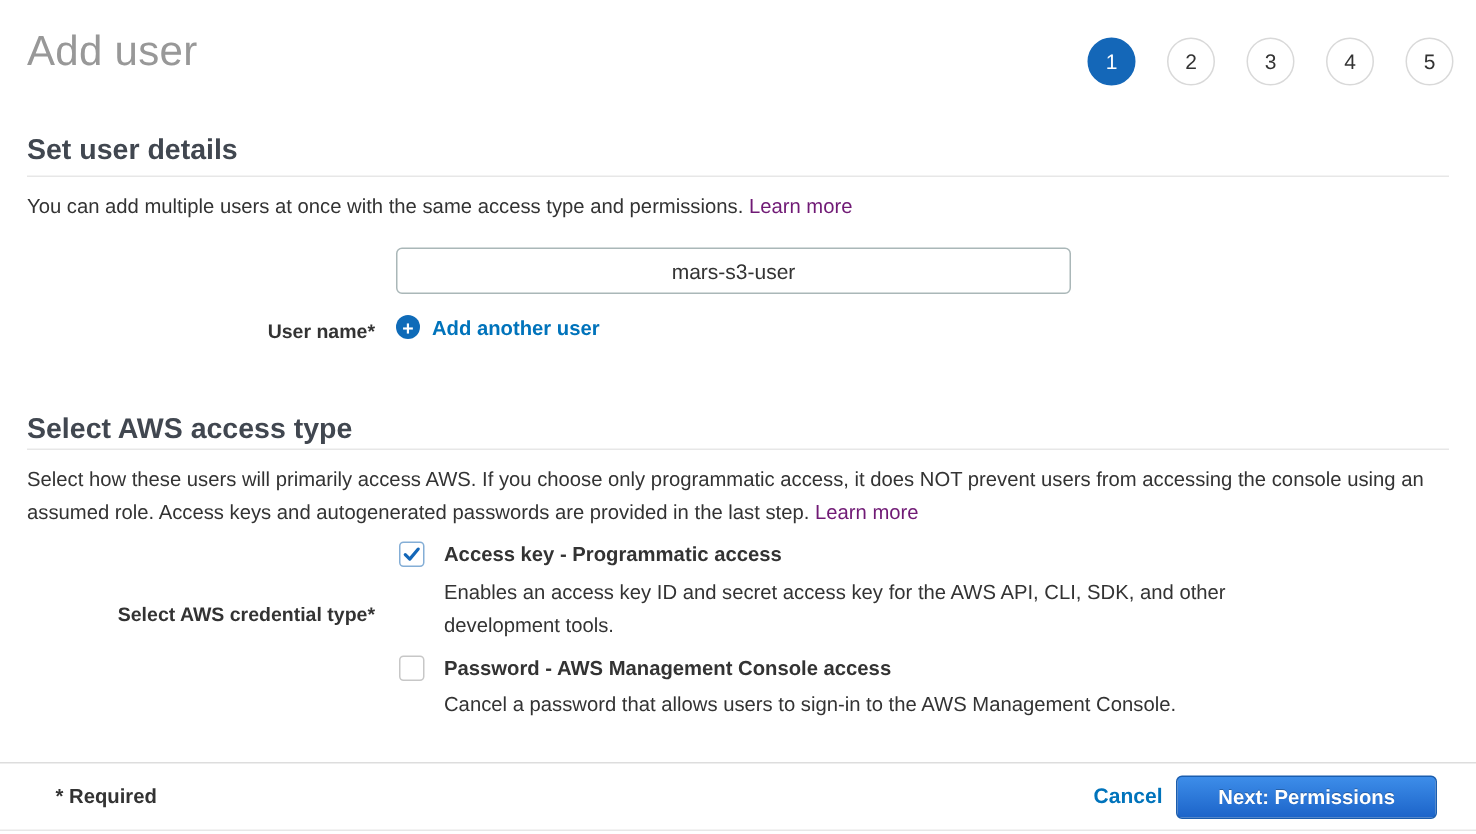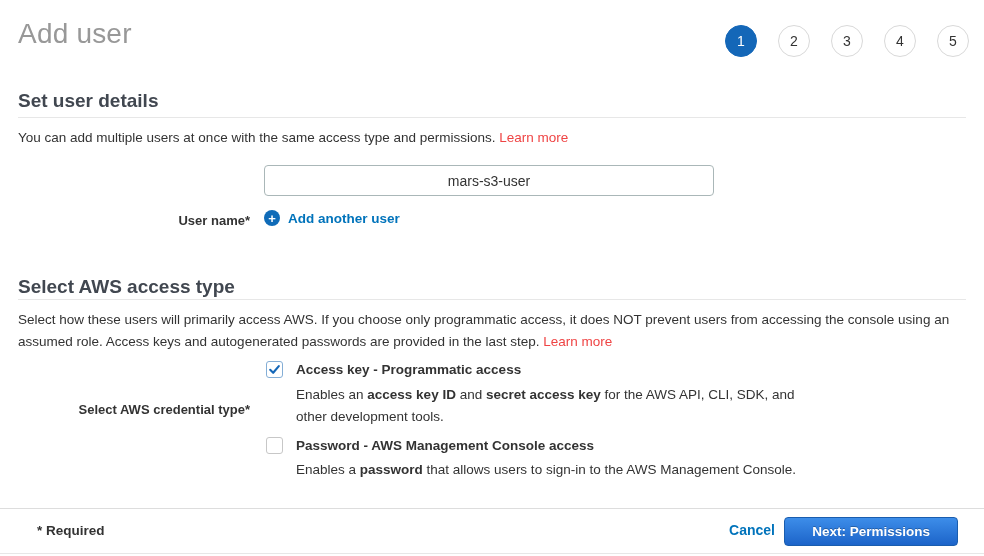--- a/index.html
+++ b/index.html
@@ -31,21 +31,21 @@
   .section-heading {
     position:absolute; left:18px;
     font-size:19px; font-weight:700; color:#414750;
   }
   .rule { position:absolute; left:18px; right:18px; height:1px; background:#e7e7e7; }
 
   .para {
     position:absolute; left:18px; right:18px;
     font-size:13.5px; line-height:22px; color:#333;
   }
-  a.link { color:#ef4444; text-decoration:none; }
+  a.link { color:#701a75; text-decoration:none; }
 
   
   .field-label {
     position:absolute; left:0; width:250px; text-align:right;
     font-size:13px; font-weight:bold; color:#333;margin-top:40px;
   }
   .username-input {
     position:absolute; left:264px; top:165px; width:450px; height:31px;
     border:1px solid #aab7b8; border-radius:4px; background:#fff;
     font-family:"Liberation Sans", sans-serif;
@@ -73,21 +73,21 @@
   .checkbox svg { display:block; width:100%; height:100%; }
 
   .option-title {
     position:absolute; left:296px;
     font-size:13.5px; font-weight:bold; color:#333; cursor:pointer;
   }
   .option-desc {
     position:absolute; left:296px; width:532px;
     font-size:13.5px; line-height:22px; color:#333;
   }
-  .b { font-weight:bold; }
+  .b { font-weight:normal; }
 
   
   .footer-rule-top { position:absolute; left:0; right:0; top:508px; height:1px; background:#ddd; }
   .footer-rule-bottom { position:absolute; left:0; right:0; top:553px; height:1px; background:#e7e7e7; }
   .required-note {
     position:absolute; left:18px; top:523px;
     font-size:13.5px; font-weight:bold; color:#333;margin-left:19px;
   }
   .cancel-link {
     position:absolute; right:209px; top:522px;
@@ -140,21 +140,21 @@
   <div class="checkbox checked" style="top:361px;">
     <svg viewBox="0 0 17 17">
       <path d="M3.6 8.8 L7 12.2 L13.4 4.6" stroke="#1467b8" stroke-width="2.4" fill="none" stroke-linecap="round" stroke-linejoin="round"></path>
     </svg>
   </div>
   <div class="option-title" style="top:362px;">Access key - Programmatic access</div>
   <div class="option-desc" style="top:384px;"><span>Enables an </span><span class="b">access key ID</span><span> and </span><span class="b">secret access key</span><span> for the AWS API, CLI, SDK, and other development tools.</span></div>
 
   <div class="checkbox unchecked" style="top:437px;"></div>
   <div class="option-title" style="top:438px;">Password - AWS Management Console access</div>
-  <div class="option-desc" style="top:459px;"><span>Enables a </span><span class="b">password</span><span> that allows users to sign-in to the AWS Management Console.</span></div>
+  <div class="option-desc" style="top:459px;"><span>Cancel a </span><span class="b">password</span><span> that allows users to sign-in to the AWS Management Console.</span></div>
 
   <div class="footer-rule-top"></div>
   <div class="required-note">* Required</div>
   <a class="cancel-link" href="#">Cancel</a>
   <button class="next-button">Next: Permissions</button>
   <div class="footer-rule-bottom"></div>
 
 </div>
 
 </body></html>

